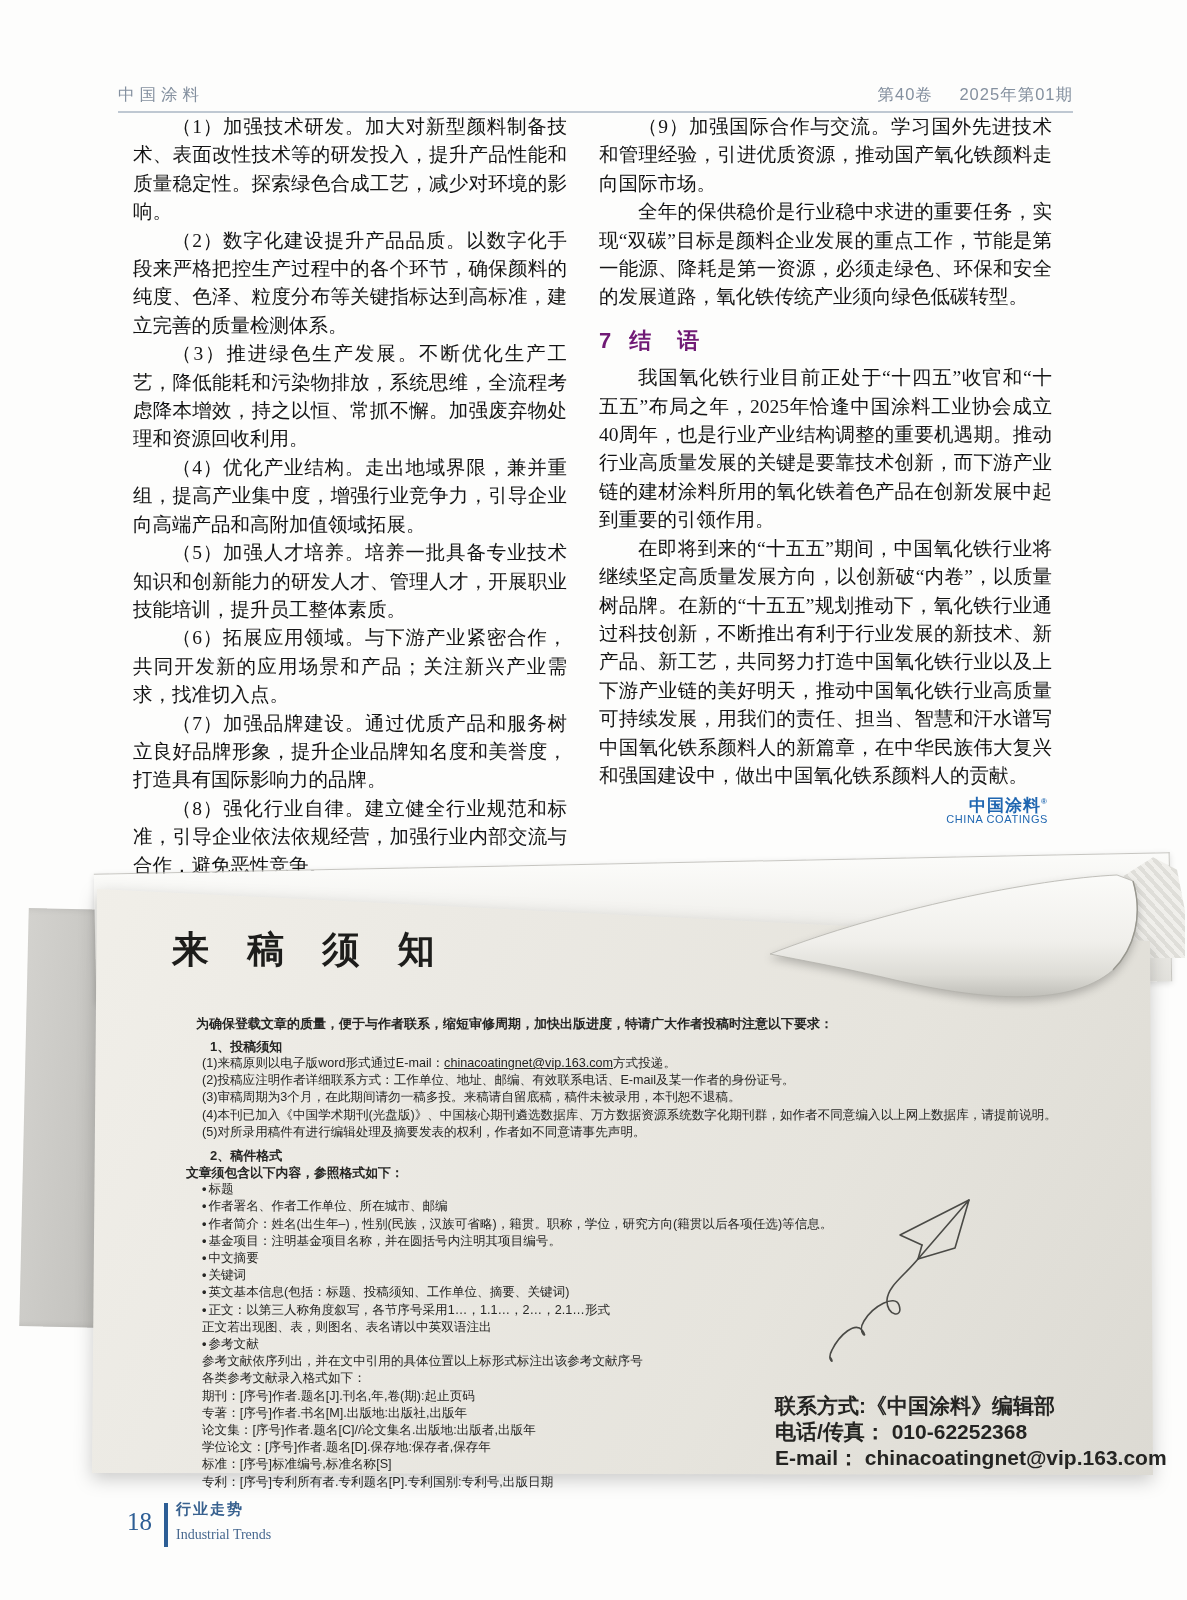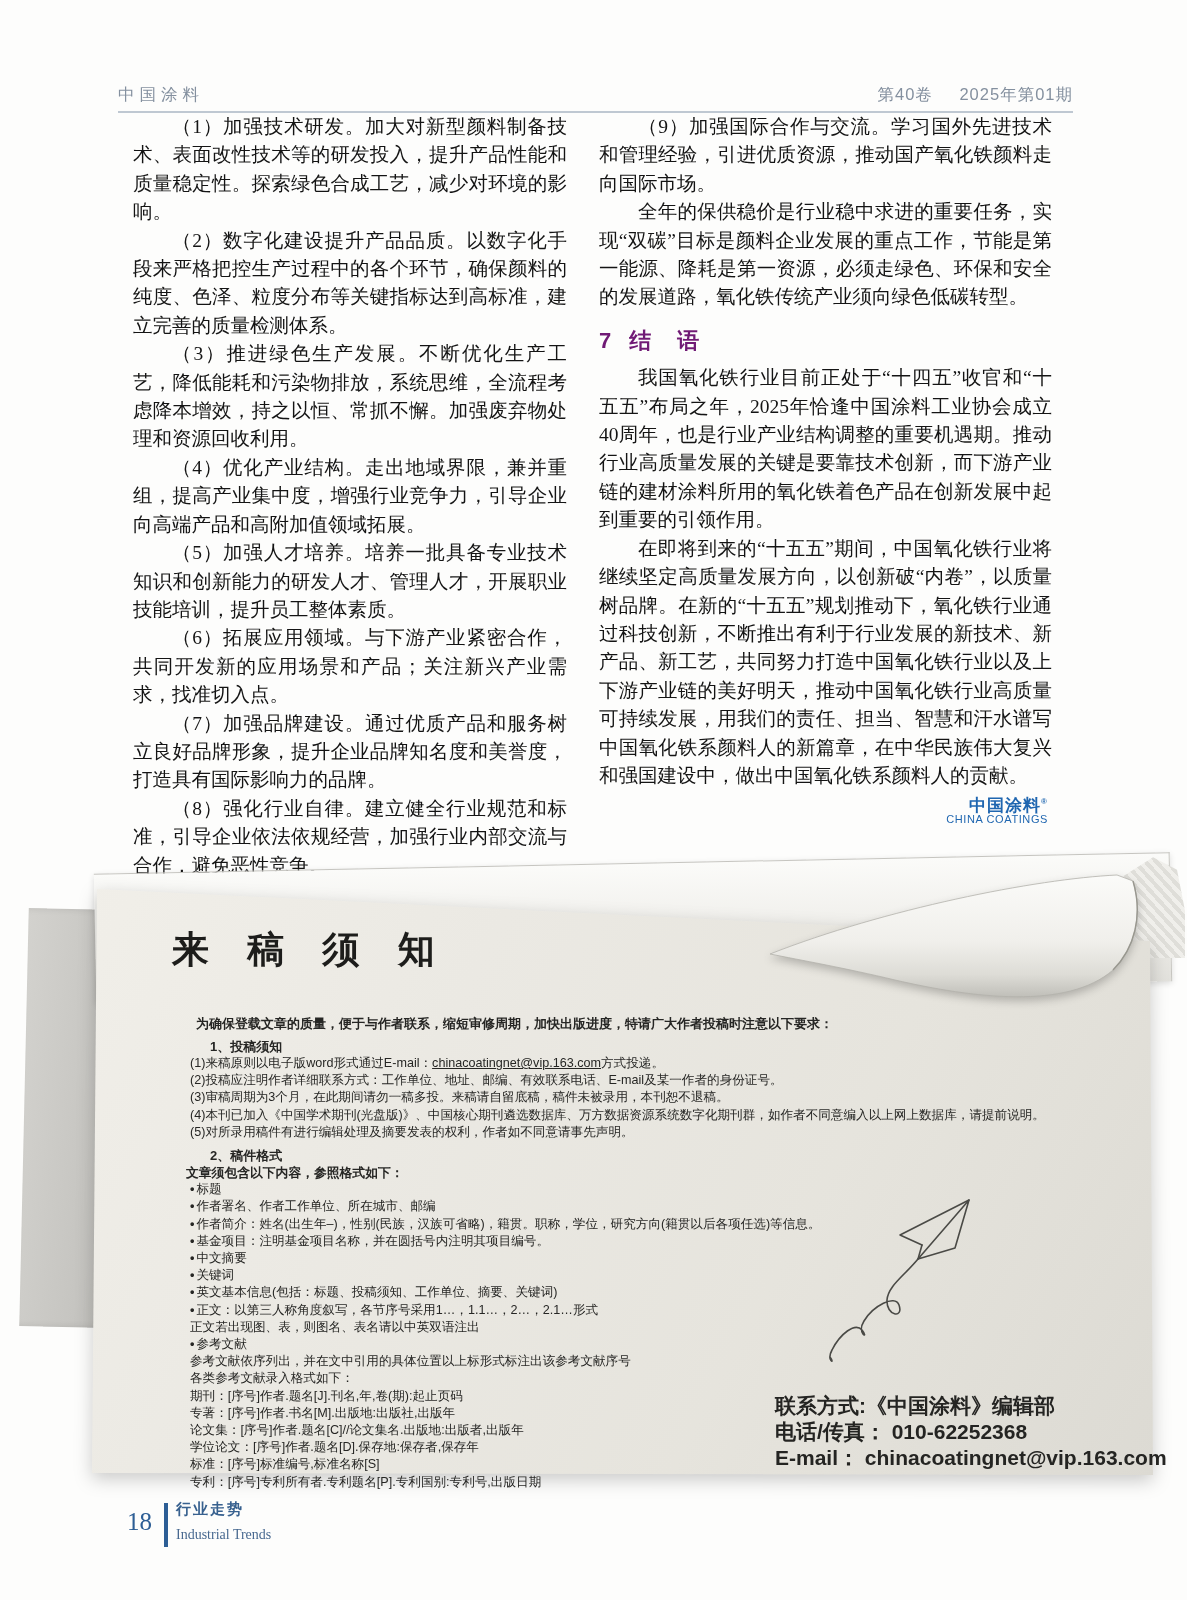--- a/index.html
+++ b/index.html
@@ -50,21 +50,21 @@
       clip-path:polygon(97px 36px,786px 70px,1150px 88px,1153px 622px,92px 620px);
       background:linear-gradient(118deg,#f2f0ea 0%,#ebe9e3 35%,#e6e4dd 65%,#dbd9d2 100%);}
   .curl-svg{position:absolute;left:745px;top:0;width:440px;height:165px;z-index:3;
       filter:drop-shadow(0 4px 4px rgba(0,0,0,.22));}
 
   
   .notice-content{position:absolute;left:170px;top:72px;width:880px;z-index:5;}
   .n-title{font-size:37px;font-weight:bold;letter-spacing:14px;color:#1d1d1b;margin-left:2px;}
   .n-intro{margin-top:40px;font-size:13px;font-weight:bold;text-indent:2em;line-height:17px;}
   .n-h1{margin-top:6px;font-size:13px;font-weight:bold;line-height:17px;margin-left:40px;}
-  .rules,.fmt-list{margin-left:20px;}
+  .rules,.fmt-list{margin-left:32px;}
   .rule-line,.fmt-line{font-size:12.6px;line-height:17.2px;white-space:nowrap;}
   .email-link{text-decoration:underline;}
   .n-lead{margin-left:16px;font-size:12.8px;font-weight:bold;line-height:17.2px;}
   .fmt-bullet{font-weight:bold;margin-right:2px;}
   .fmt-label{font-weight:normal;}
   .contact{position:absolute;left:775px;top:540px;z-index:5;font-size:21px;font-weight:bold;
       line-height:26px;color:#242422;}
   .plane-svg{position:absolute;left:772px;top:305px;width:250px;height:235px;z-index:5;}
 
   

